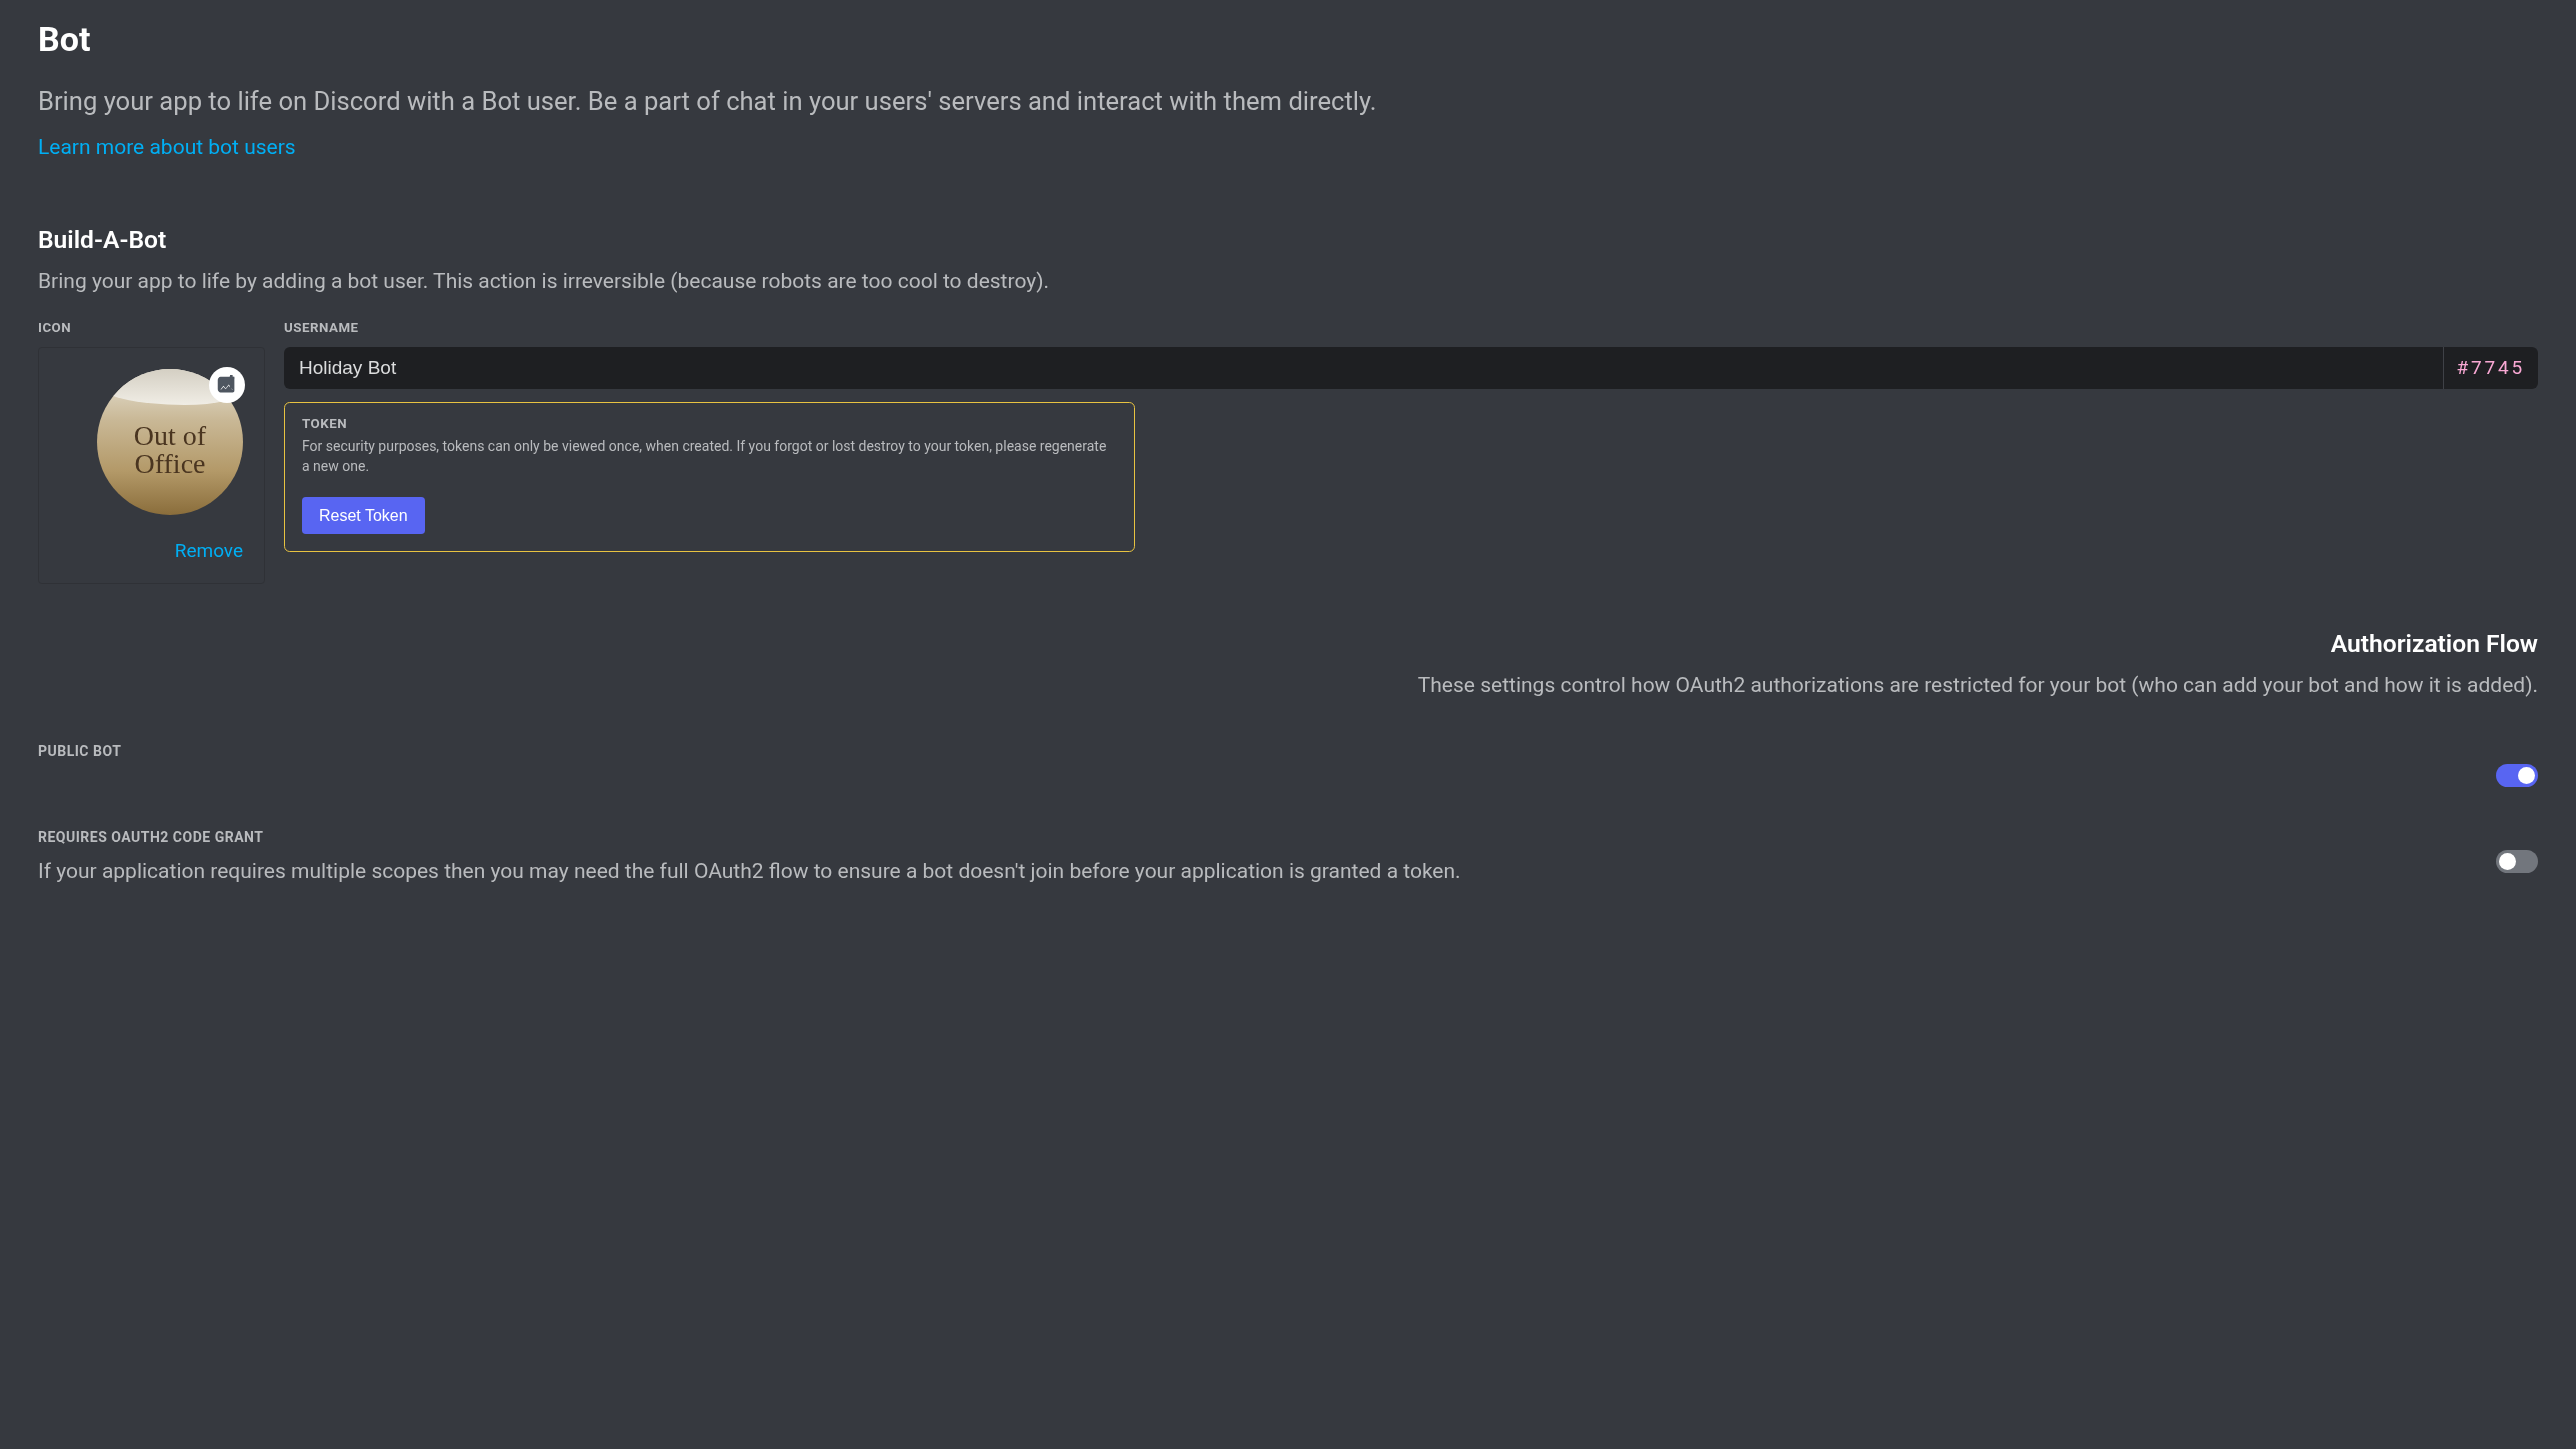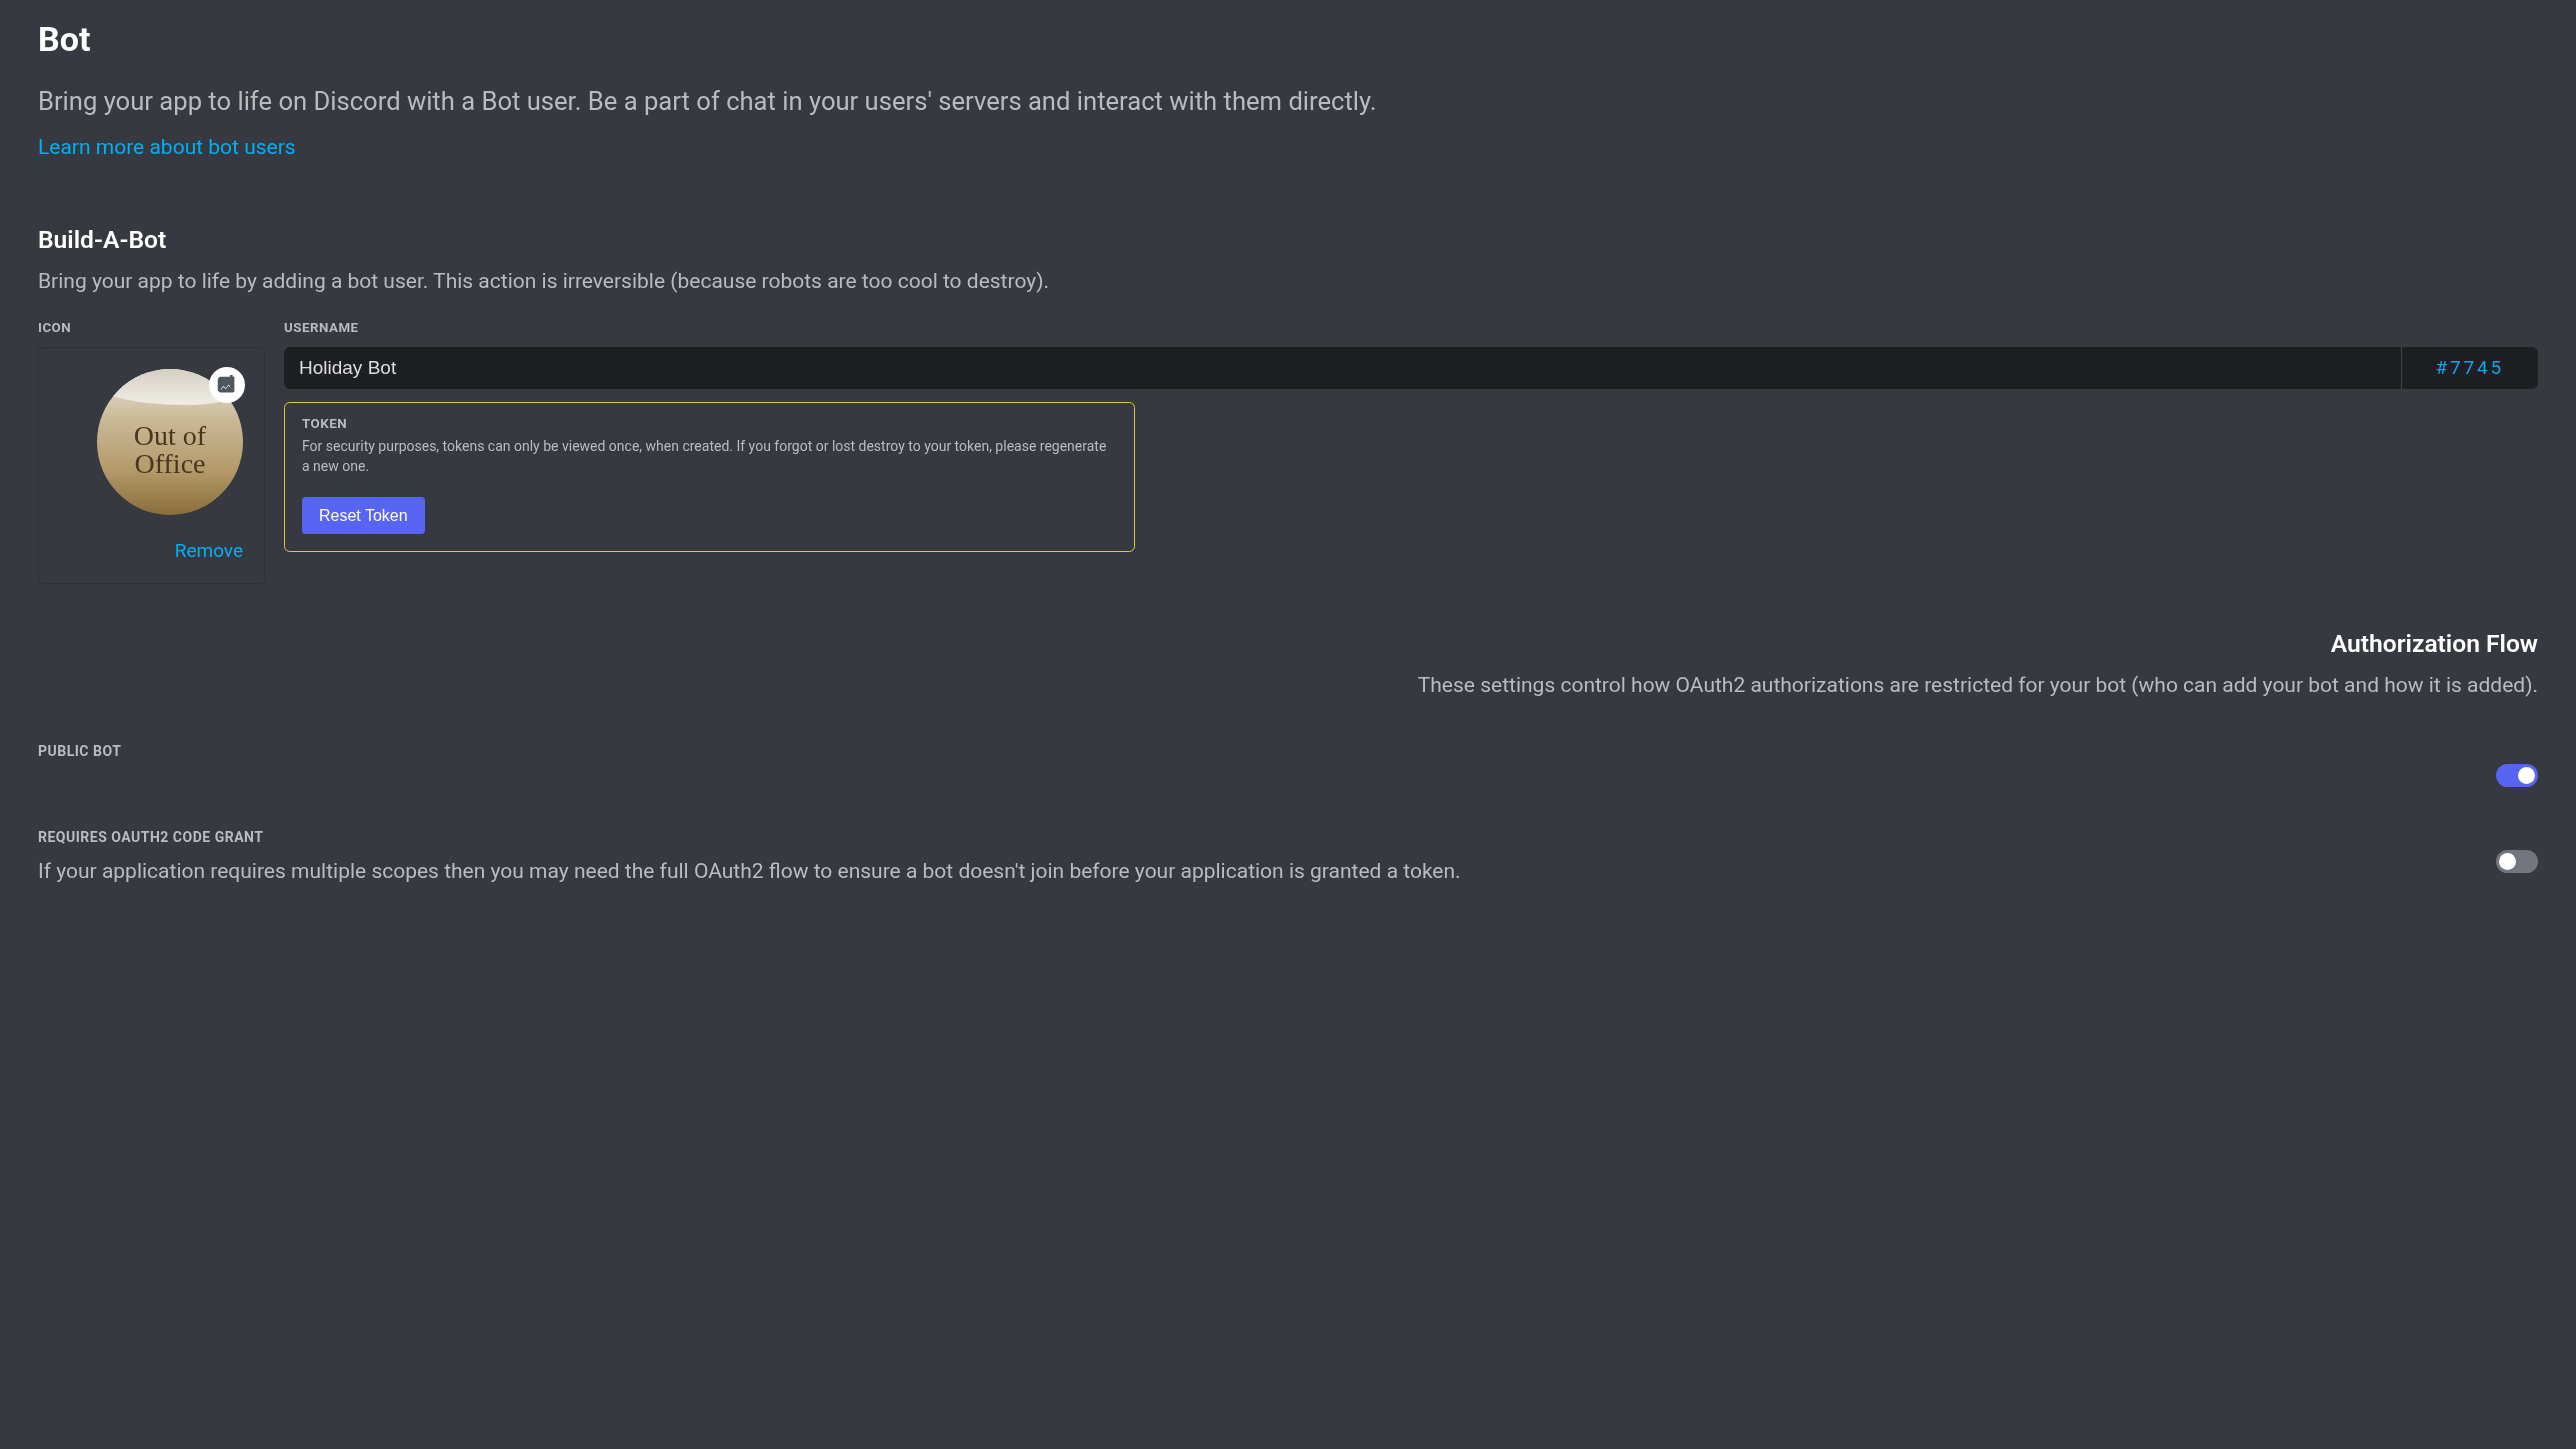--- a/index.html
+++ b/index.html
@@ -162,22 +162,22 @@
       border: none;
       color: #dcddde;
       font-size: 19px;
       padding: 0 15px;
       outline: none;
     }
     
     .discriminator {
       display: flex;
       align-items: center;
-      padding: 0 34px;
-      color: #0ea5e9;
+      padding: 0 13px;
+      color: #f9a8d4;
       font-size: 19px;
       border-left: 0.9px solid #3f4147;
       letter-spacing: 2.8px;
     }
     
     .token-box {
       margin-top: 13.3px;
       border: 1.9px solid #e8c341;
       border-radius: 5.7px;
       padding: 13.3px 17px 17px 17px;

